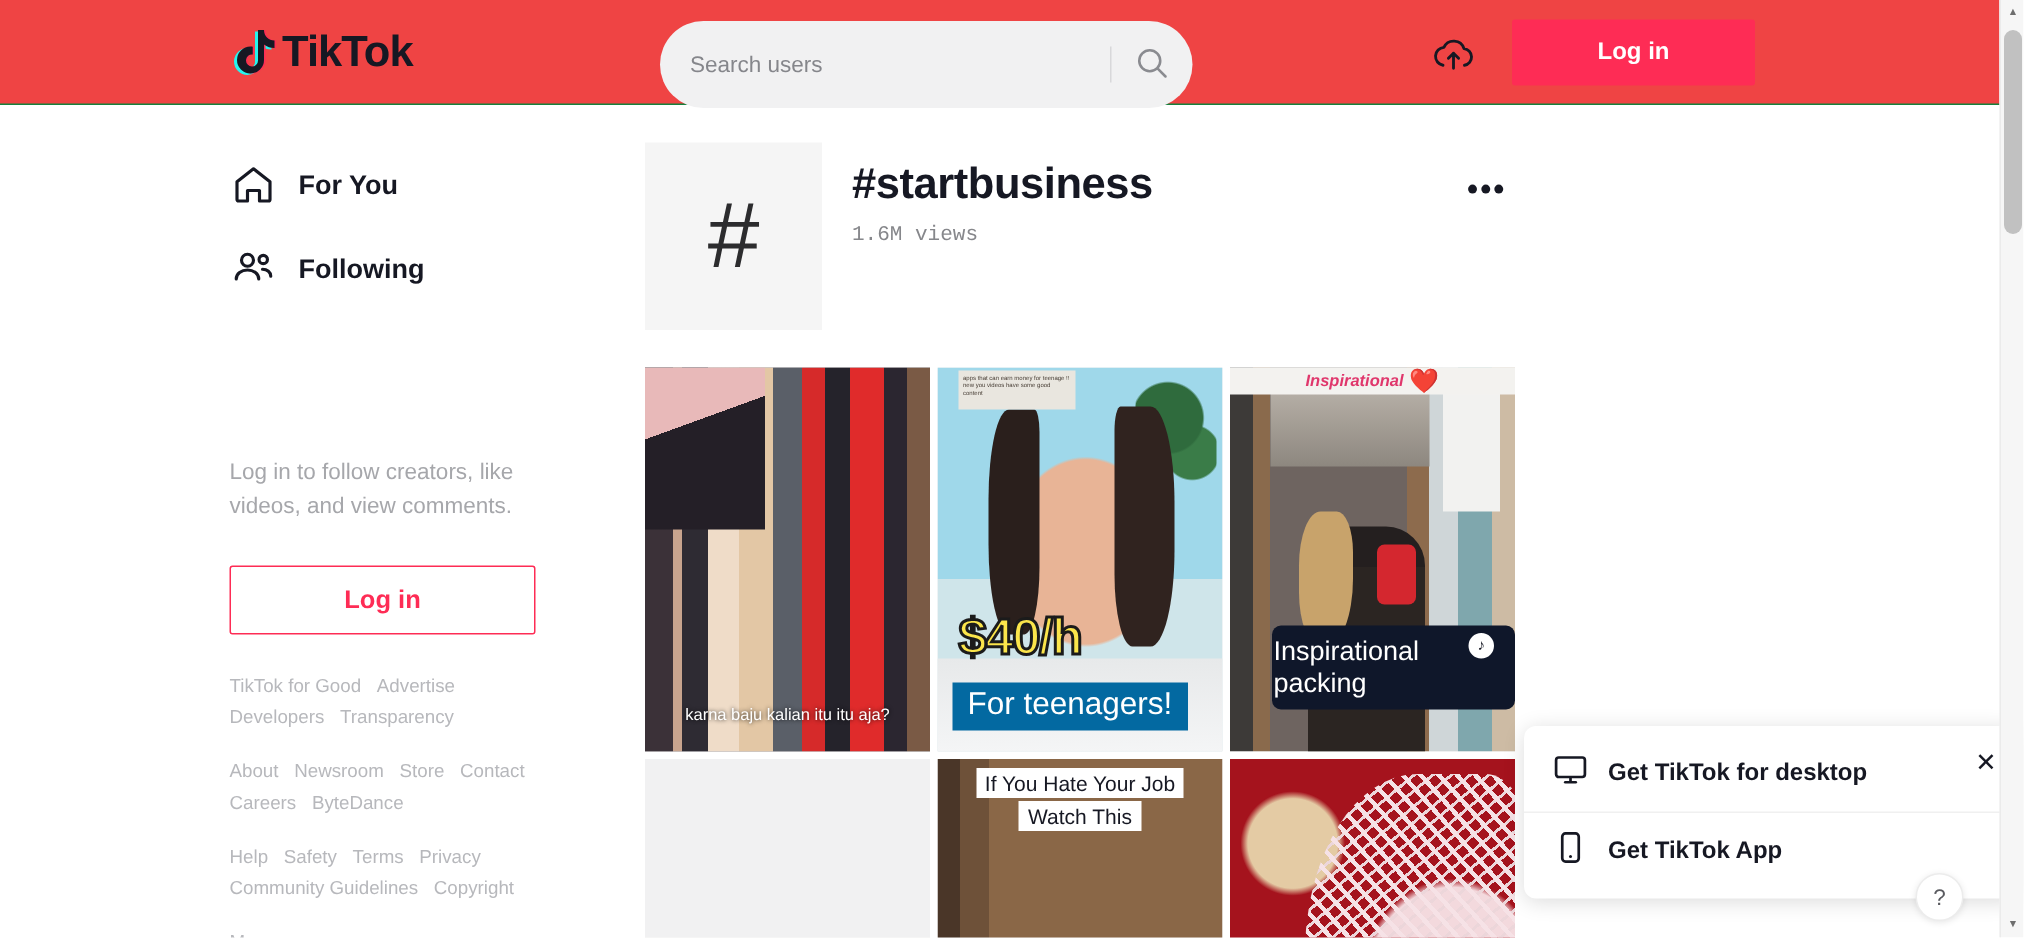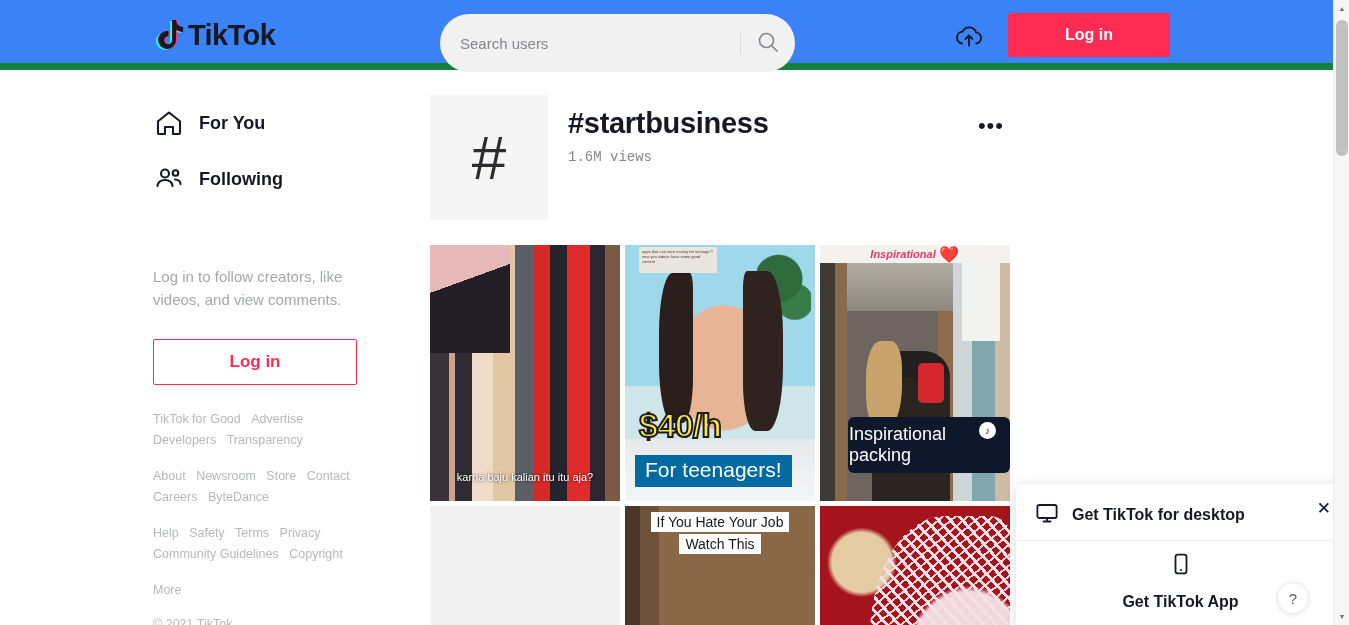--- a/index.html
+++ b/index.html
@@ -9,22 +9,22 @@
     background: #ffffff;
     font-family: "Liberation Sans", sans-serif;
     color: #161823;
   }
   .page { position: relative; width: 1349px; height: 625px; overflow: hidden; }
 
   
   .header {
     position: absolute; top: 0; left: 0;
     width: 1333px; height: 70px;
-    background: #3b82f6;
-    border-bottom: 7px solid #15803d;
+    background: #ef4444;
+    border-bottom: 1px solid #15803d;
     display: flex; align-items: center;
     z-index: 20;
   }
   .logo {
     position: absolute; left: 155px; top: 18px;
     display: flex; align-items: center; gap: 3px;
     cursor: pointer;
   }
   .logo-note { width: 30px; height: 34px; position: relative; }
   .logo-text {
@@ -71,21 +71,21 @@
     width: 240px;
   }
   .nav-item {
     display: flex; align-items: center; gap: 14px;
     height: 56px; cursor: pointer;
   }
   .nav-icon { width: 32px; height: 32px; display: flex; align-items: center; justify-content: center; }
   .nav-label { font-size: 18px; font-weight: bold; color: #161823; }
 
   .login-prompt {
-    margin-top: 58px;
+    margin-top: 96px;
     font-size: 15px; line-height: 23px;
     color: #a6a7ab; width: 210px;
   }
   .login-btn-side {
     margin-top: 28px;
     width: 204px; height: 46px;
     background: #fff; color: #fe2c55;
     border: 1px solid #fe2c55; border-radius: 2px;
     font-size: 17px; font-weight: bold; cursor: pointer;
     font-family: "Liberation Sans", sans-serif;
@@ -283,21 +283,21 @@
     position: absolute; left: 1016px; top: 484px;
     width: 329px;
     background: #fff; border-radius: 8px;
     box-shadow: 0 2px 14px rgba(0,0,0,.14);
     padding: 6px 0; z-index: 30;
   }
   .popup-row {
     display: flex; align-items: center; gap: 14px;
     padding: 12px 20px; cursor: pointer;
   }
-  .popup-row + .popup-row { border-top: 1px solid #f0f0f0; flex-direction: column; }
+  .popup-row + .popup-row { border-top: 1px solid #f0f0f0; }
   .popup-label { font-size: 16px; font-weight: bold; color: #161823; }
   .popup-close {
     position: absolute; right: 14px; top: 16px;
     background: transparent; border: none; cursor: pointer;
     font-size: 17px; color: #161823; line-height: 1;
   }
   .help-btn {
     position: absolute; left: 1277px; top: 582px;
     width: 32px; height: 32px; border-radius: 50%;
     background: #fff; border: 1px solid #ececec;

